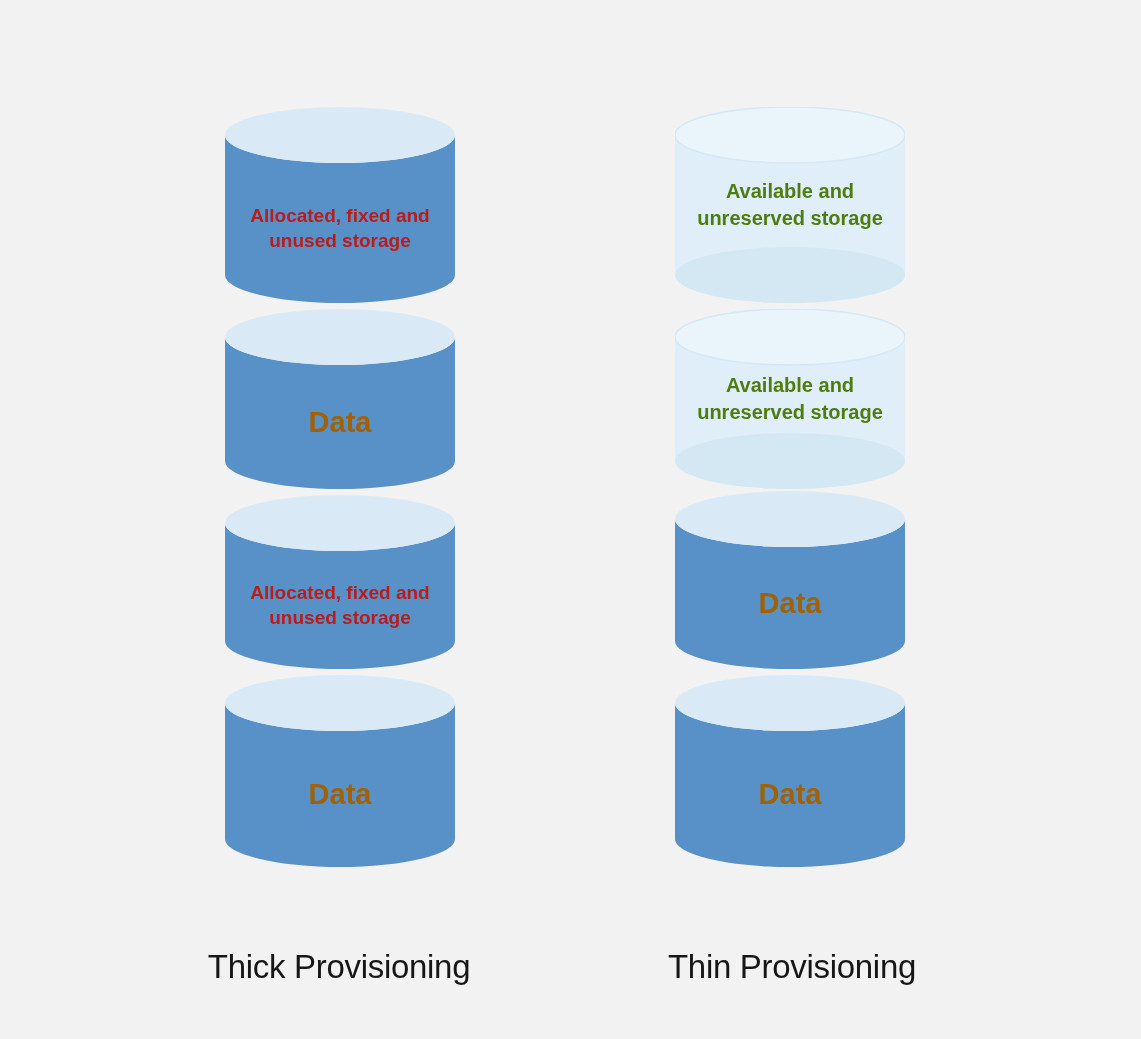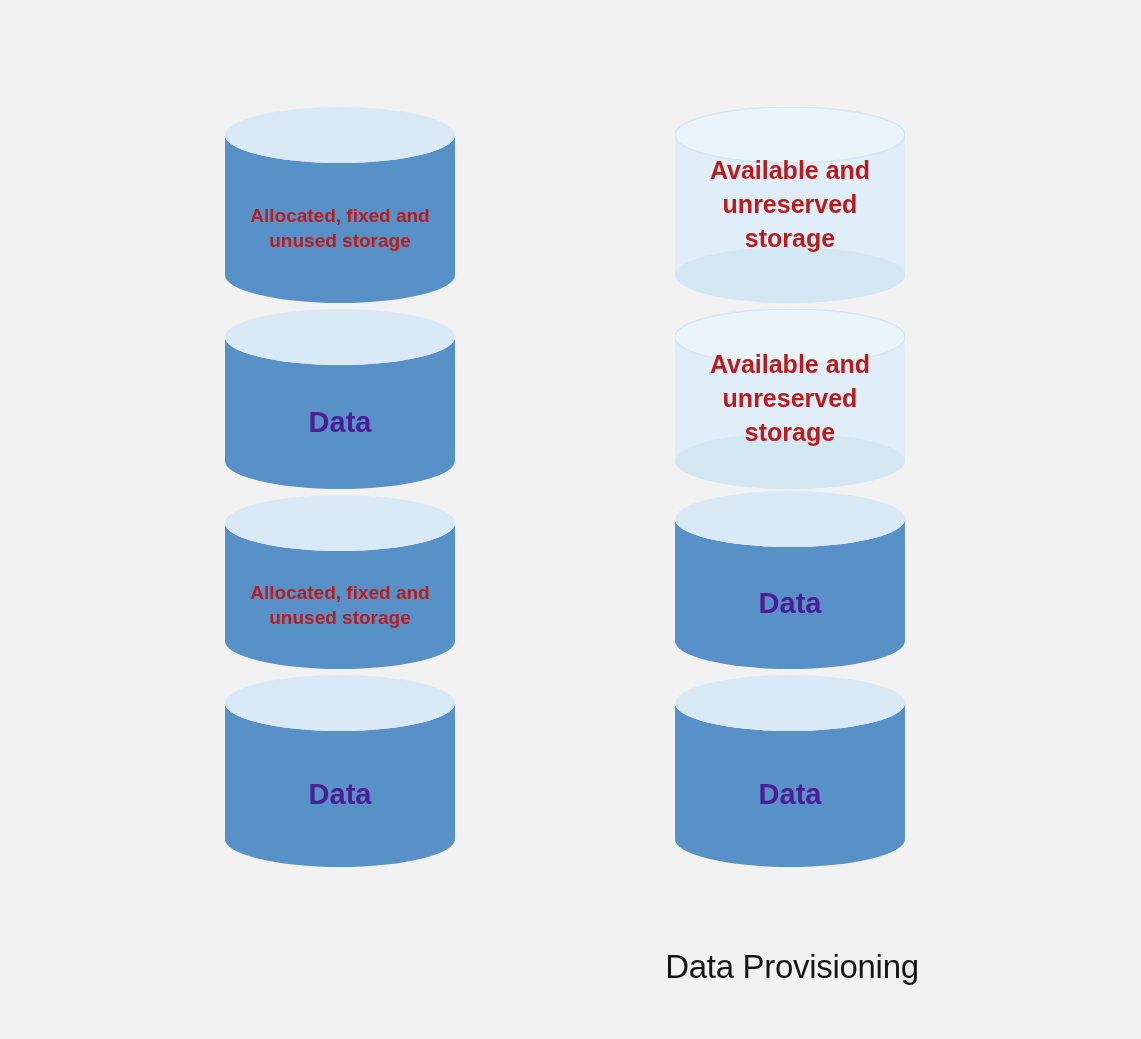--- a/index.html
+++ b/index.html
@@ -39,27 +39,27 @@
   .ghost .cyl-label { top: 0; bottom: 0; }
   .label-allocated {
     font-size: 19px;
     font-weight: 700;
     line-height: 1.32;
     color: #b91c1c;
   }
   .label-data {
     font-size: 29px;
     font-weight: 700;
-    color: #4c1d95;
+    color: #a16207;
   }
   .label-available {
-    font-size: 25px;
+    font-size: 20px;
     font-weight: 700;
     line-height: 1.35;
-    color: #b91c1c;
+    color: #4d7c0f;
   }
   .caption {
     position: absolute;
     top: 948px;
     width: 460px;
     text-align: center;
     font-size: 33px;
     font-weight: 300;
     letter-spacing: -0.3px;
     color: #161616;
@@ -145,15 +145,16 @@
   </div>
 
   <div class="cylinder blue" id="thin-c4">
     <svg width="230" height="192" viewBox="0 0 230 192">
       <path d="M0,28 A115,28 0 0 0 230,28 L230,164 A115,28 0 0 1 0,164 Z" fill="#5891c7"></path>
       <ellipse cx="115" cy="28" rx="115" ry="28" fill="#d9eaf6"></ellipse>
     </svg>
     <div class="cyl-label label-data">Data</div>
   </div>
 
-  <div class="caption" id="caption-thin">Data Provisioning</div>
+  <div class="caption" id="caption-thick">Thick Provisioning</div>
+  <div class="caption" id="caption-thin">Thin Provisioning</div>
 
 </div>
 
 </body></html>

